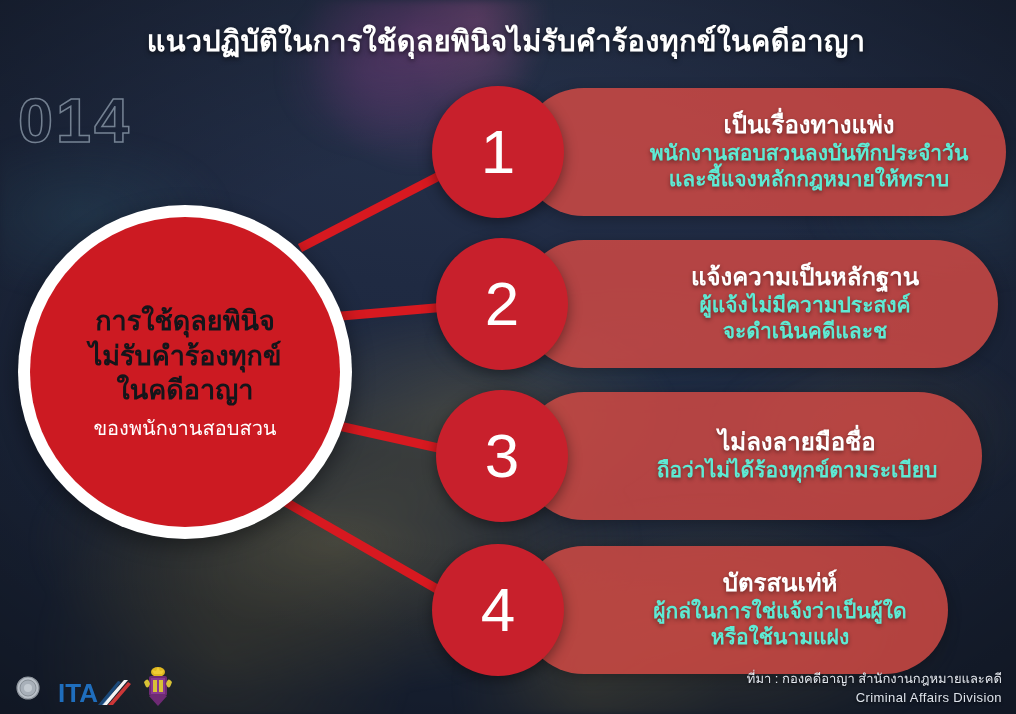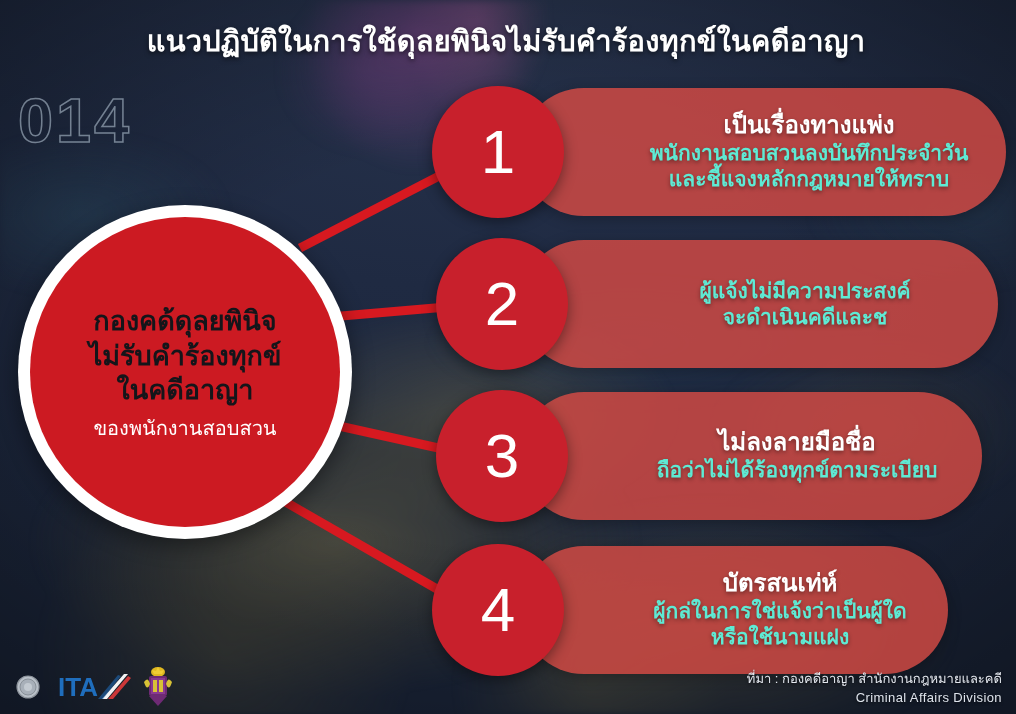--- a/index.html
+++ b/index.html
@@ -126,21 +126,21 @@
   }
 
   
   .credit{
     position:absolute;right:14px;bottom:6px;text-align:right;
     color:#e4e8ef;font-size:13px;line-height:1.45;
     text-shadow:0 1px 3px rgba(0,0,0,.6);
   }
   .credit .en{color:#dfe4ec;letter-spacing:.4px;}
 
-  .logos{position:absolute;left:8px;bottom:6px;display:flex;align-items:center;gap:10px;}
+  .logos{position:absolute;left:8px;bottom:6px;display:flex;align-items:flex-end;gap:10px;}
   .logo-seal{width:40px;height:40px;}
   .logo-ita{display:flex;align-items:center;}
   .logo-crest{width:32px;height:42px;}
 </style>
 </head>
 <body>
 
 <div id="infographic">
 
   <div class="bg-layer bg-base"></div>
@@ -157,21 +157,21 @@
   <svg class="connectors" width="1016" height="714" viewBox="0 0 1016 714">
     <line x1="300" y1="248" x2="470" y2="160" stroke="#d71920" stroke-width="9"></line>
     <line x1="318" y1="318" x2="470" y2="305" stroke="#d71920" stroke-width="9"></line>
     <line x1="312" y1="420" x2="470" y2="455" stroke="#d71920" stroke-width="9"></line>
     <line x1="282" y1="500" x2="470" y2="608" stroke="#d71920" stroke-width="9"></line>
   </svg>
 
   <div class="hub">
     <div class="hub-inner">
       <div class="hub-title">
-        <div>กองคด้ดุลยพินิจ</div>
+        <div>การใช้ดุลยพินิจ</div>
         <div>ไม่รับคำร้องทุกข์</div>
         <div>ในคดีอาญา</div>
       </div>
       <div class="hub-sub">ของพนักงานสอบสวน</div>
     </div>
   </div>
 
   <div class="item">
     <div class="panel" style="left:520px;top:88px;width:486px;height:128px;">
       <div class="panel-text">
@@ -181,20 +181,21 @@
       </div>
     </div>
     <div class="num-circle" style="left:432px;top:86px;width:132px;height:132px;">
       <span>1</span>
     </div>
   </div>
 
   <div class="item">
     <div class="panel" style="left:520px;top:240px;width:478px;height:128px;">
       <div class="panel-text">
+        <div class="panel-head">แจ้งความเป็นหลักฐาน</div>
         <div class="panel-line">ผู้แจ้งไม่มีความประสงค์</div>
         <div class="panel-line">จะดำเนินคดีและช</div>
       </div>
     </div>
     <div class="num-circle" style="left:436px;top:238px;width:132px;height:132px;">
       <span>2</span>
     </div>
   </div>
 
   <div class="item">

